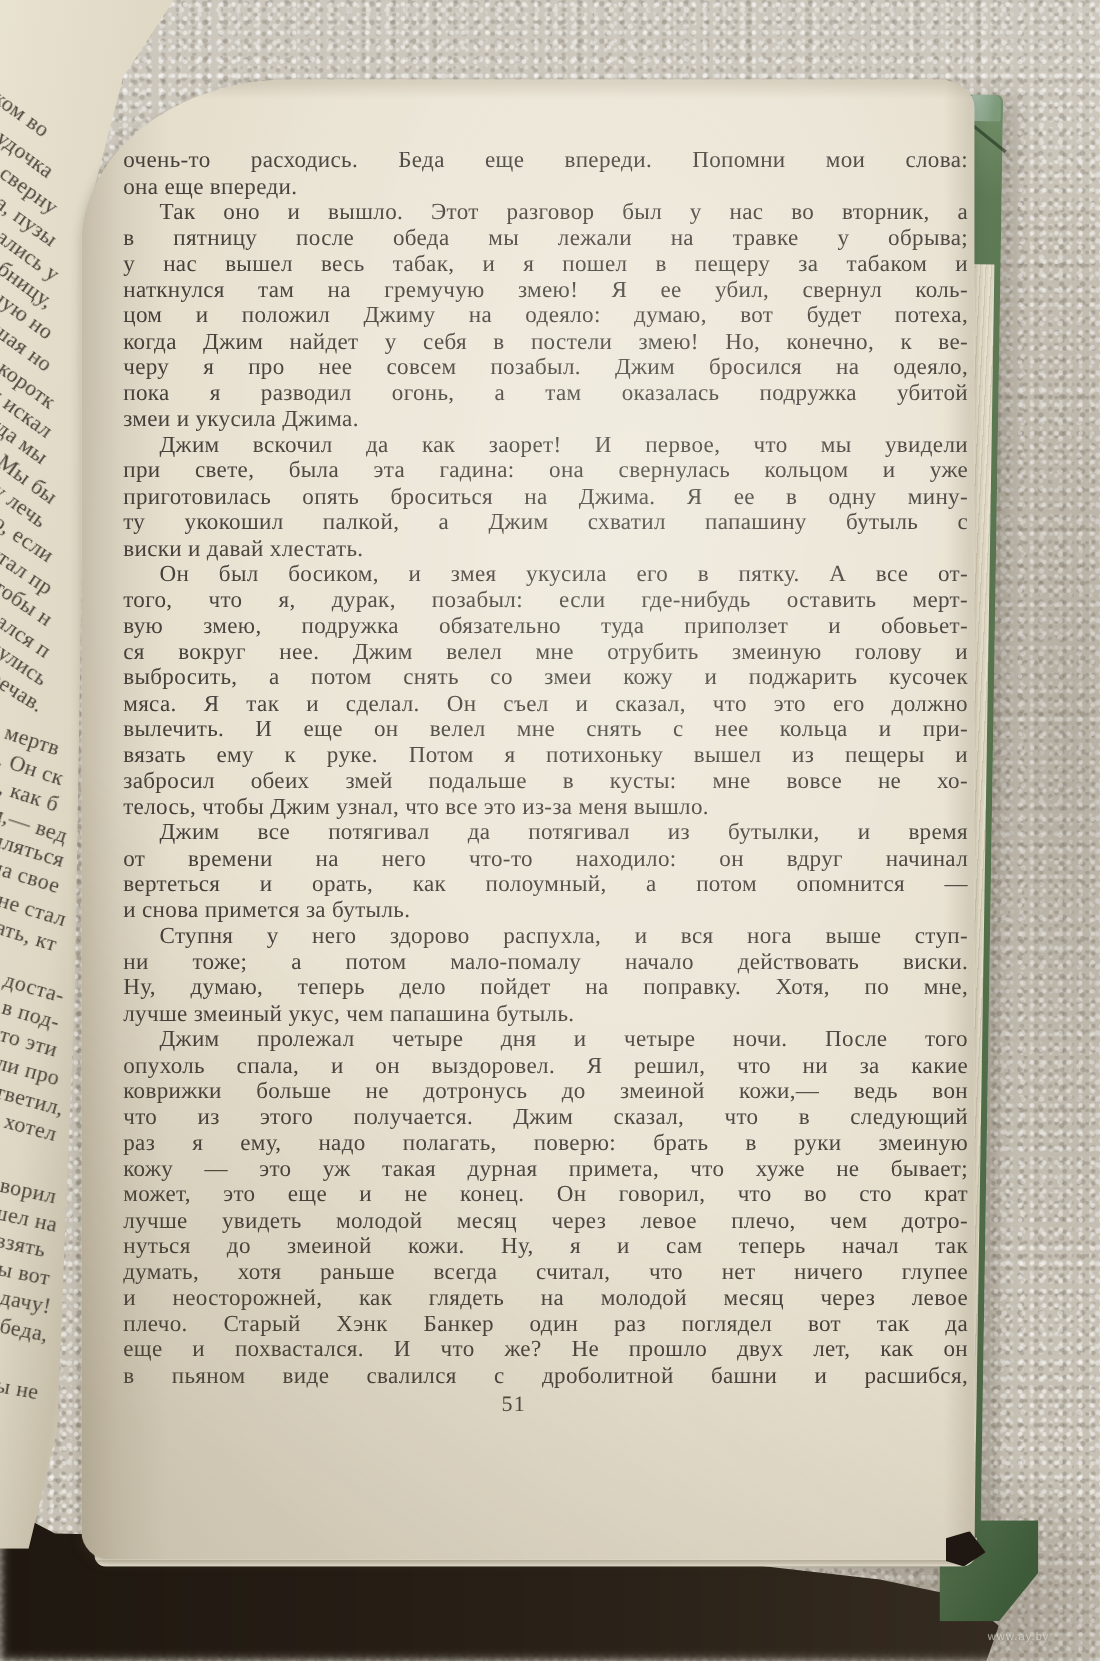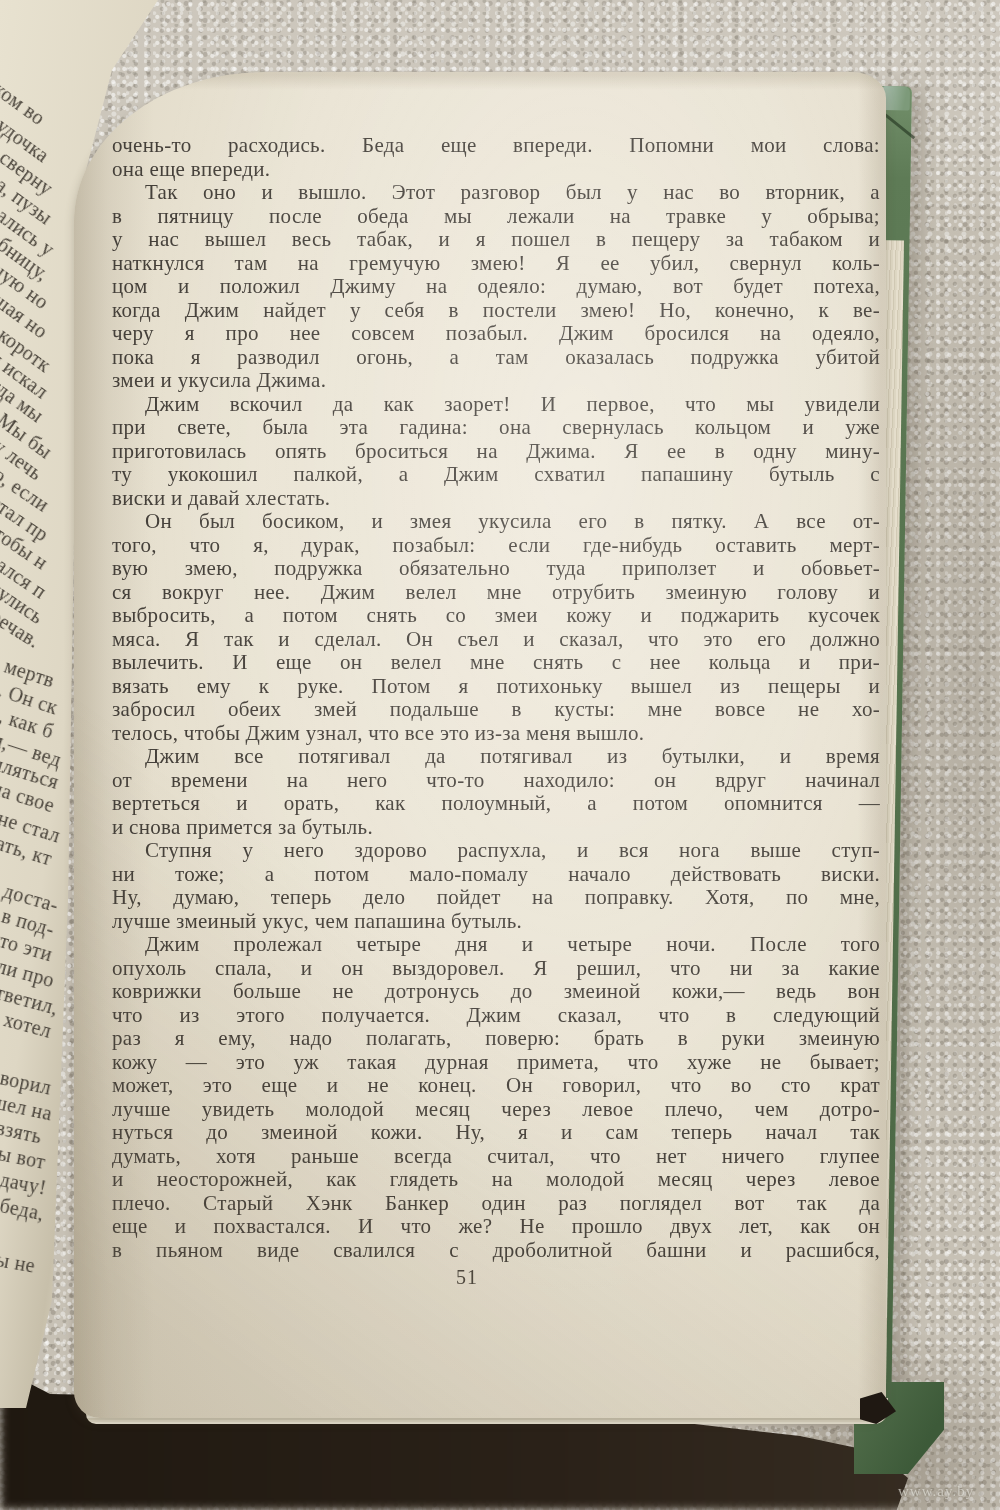--- a/index.html
+++ b/index.html
@@ -70,21 +70,21 @@
   .text-block{position:absolute;left:38px;top:62px;width:768px;color:#45403a;
     font-size:21px;line-height:23.5px;letter-spacing:.3px;filter:blur(.32px);}
   .line{text-align:justify;text-align-last:justify;}
   .line.last{text-align-last:left;}
   .line.indent{text-indent:33px;}
   .page-number{position:absolute;left:0;top:1194px;width:100%;text-align:center;
     transform:translateX(-13px);font-size:20px;color:#4a443c;letter-spacing:1px;
     filter:blur(.3px);}
   
   .watermark{position:absolute;left:898px;top:1483px;z-index:7;
-    font-family:Liberation Serif, serif;font-size:15px;letter-spacing:1px;
+    font-family:Liberation Sans, sans-serif;font-size:10px;letter-spacing:1px;
     color:rgba(238,235,228,.62);text-shadow:0 0 2px rgba(110,104,92,.55);}
 </style>
 </head>
 <body>
 
 <div class="scene">
   <div class="carpet"></div>
   <div class="carpet-shade"></div>
   <div class="table-shadow"></div>
   <div class="cover-band"></div>

